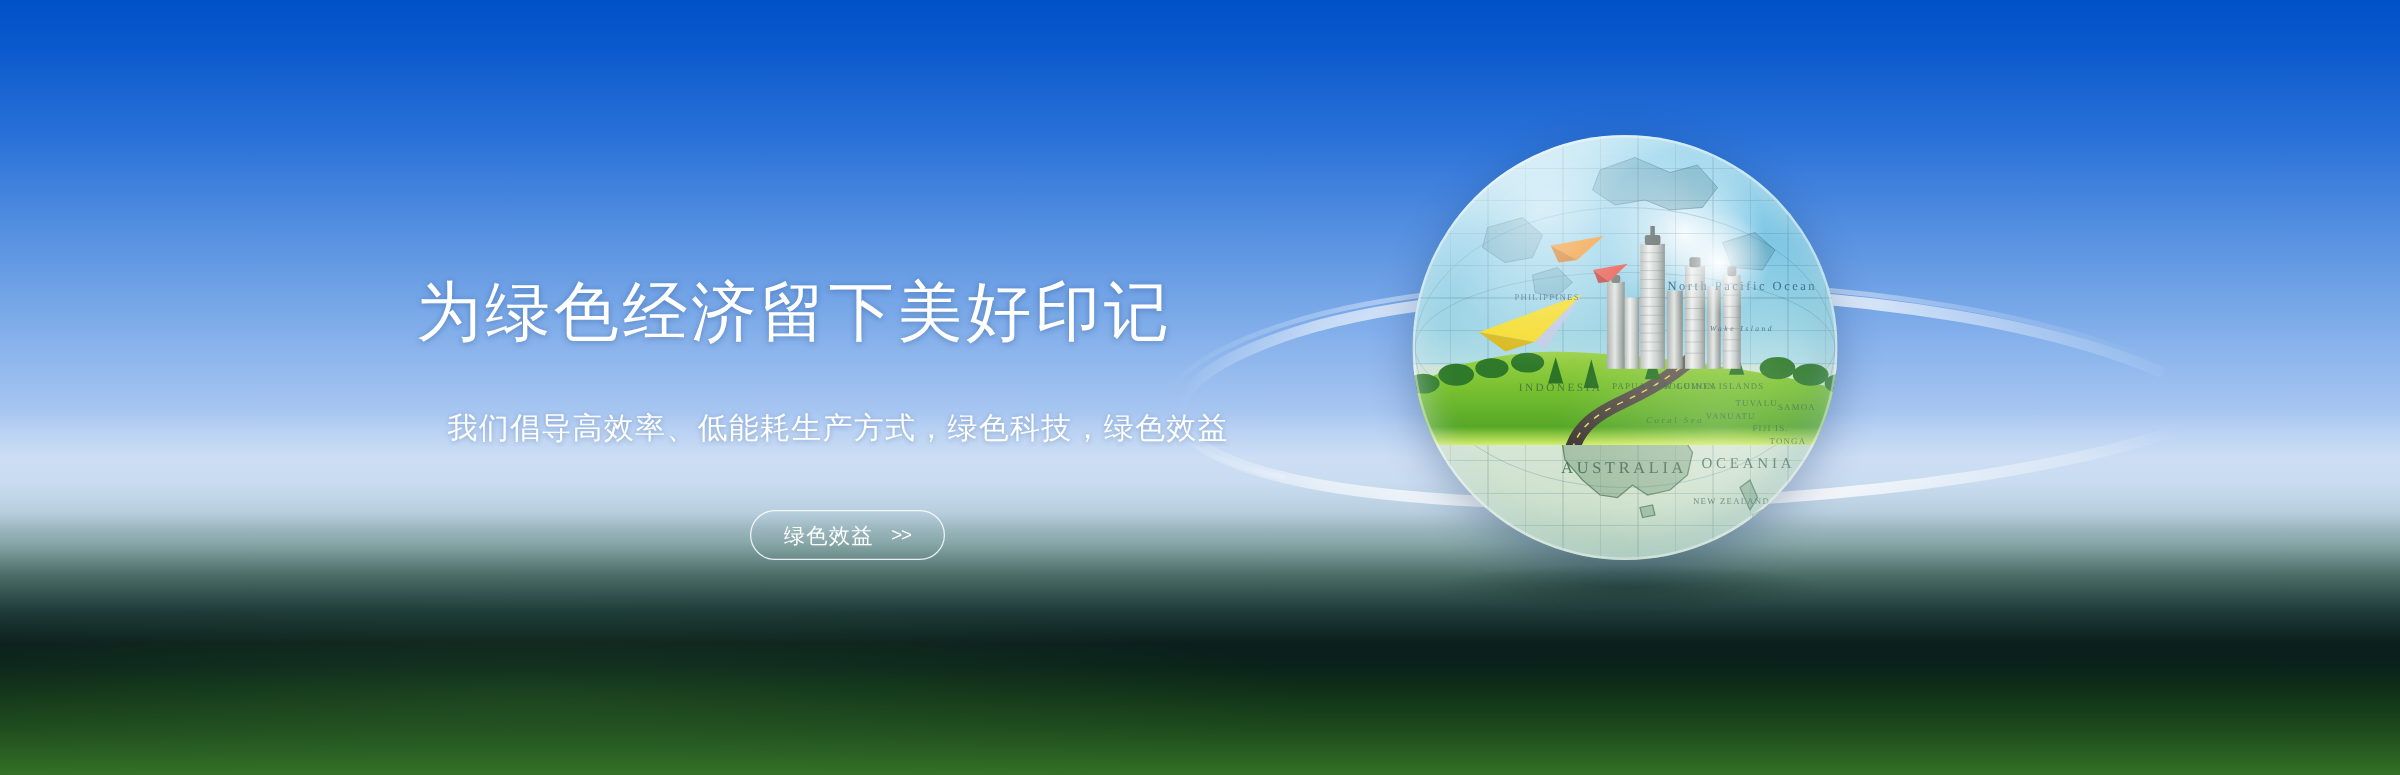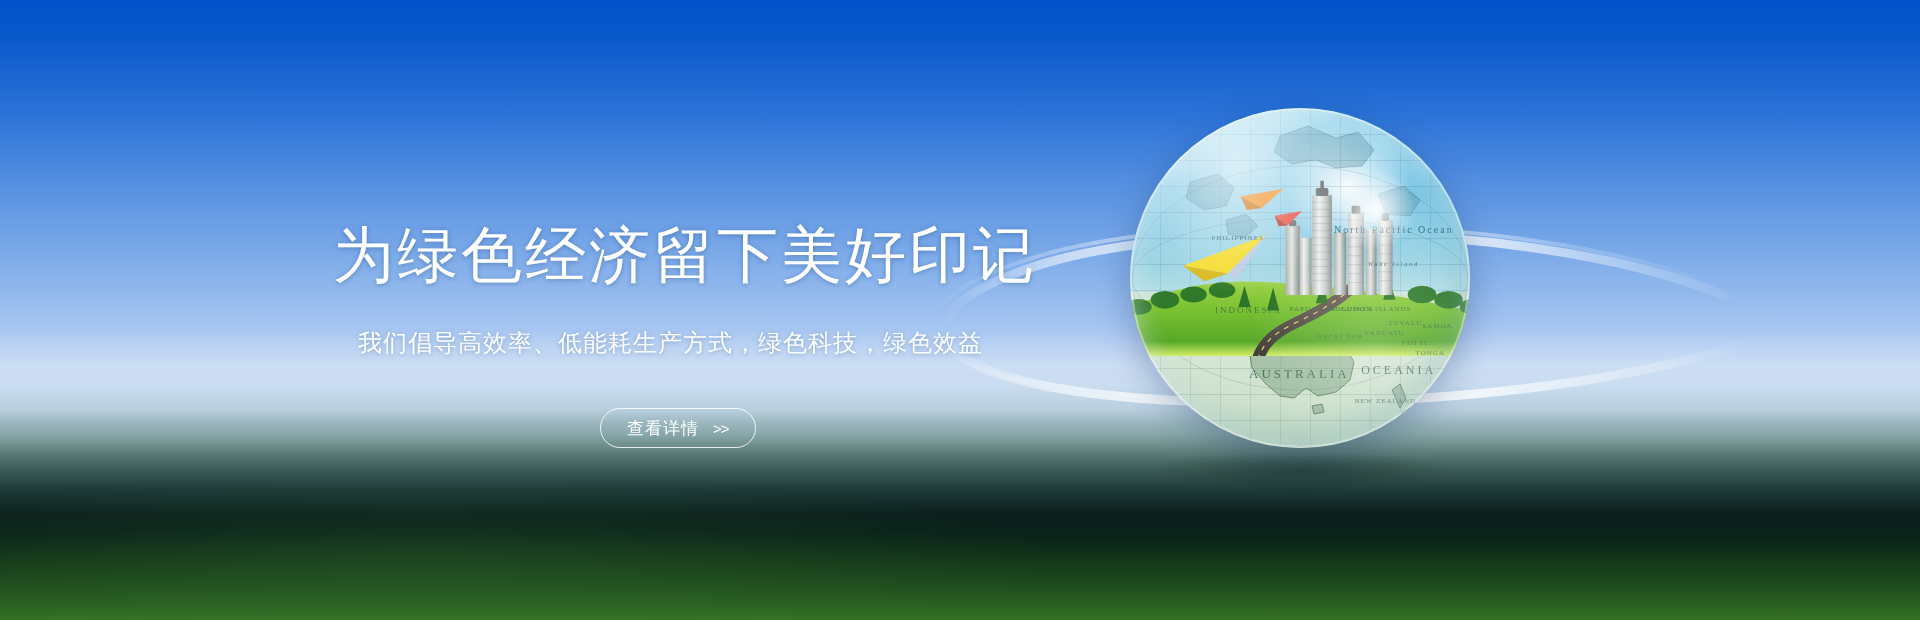--- a/index.html
+++ b/index.html
@@ -72,21 +72,21 @@
     pointer-events: none;
   }
   .copy > * { pointer-events: auto; }
 
   .headline {
     position: absolute;
     left: 333px;
     top: 222px;
     margin: 0;
     font-family: "Liberation Serif", "DejaVu Serif", serif;
-    font-size: 61px;
+    font-size: 52px;
     line-height: 1.12;
     font-weight: 300;
     letter-spacing: 3px;
     color: #ffffff;
     white-space: nowrap;
     text-shadow: 0 1px 5px rgba(10,50,110,0.35);
   }
 
   .subhead {
     position: absolute;
@@ -281,21 +281,21 @@
   <div class="haze"></div>
   <div class="ground-glow"></div>
 
   <div class="copy">
 
     <h1 class="headline">为绿色经济留下美好印记</h1>
 
     <p class="subhead">我们倡导高效率、低能耗生产方式，绿色科技，绿色效益</p>
 
     <a class="cta" href="#">
-      <span>查看详情</span>
+      <span>绿色效益</span>
       <span class="chev">&gt;&gt;</span>
     </a>
 
   </div>
 
   <div class="globe-shadow"></div>
 
   <div class="globe-wrap">
 
     <svg class="swoosh" viewBox="0 0 900 200" preserveAspectRatio="none">

